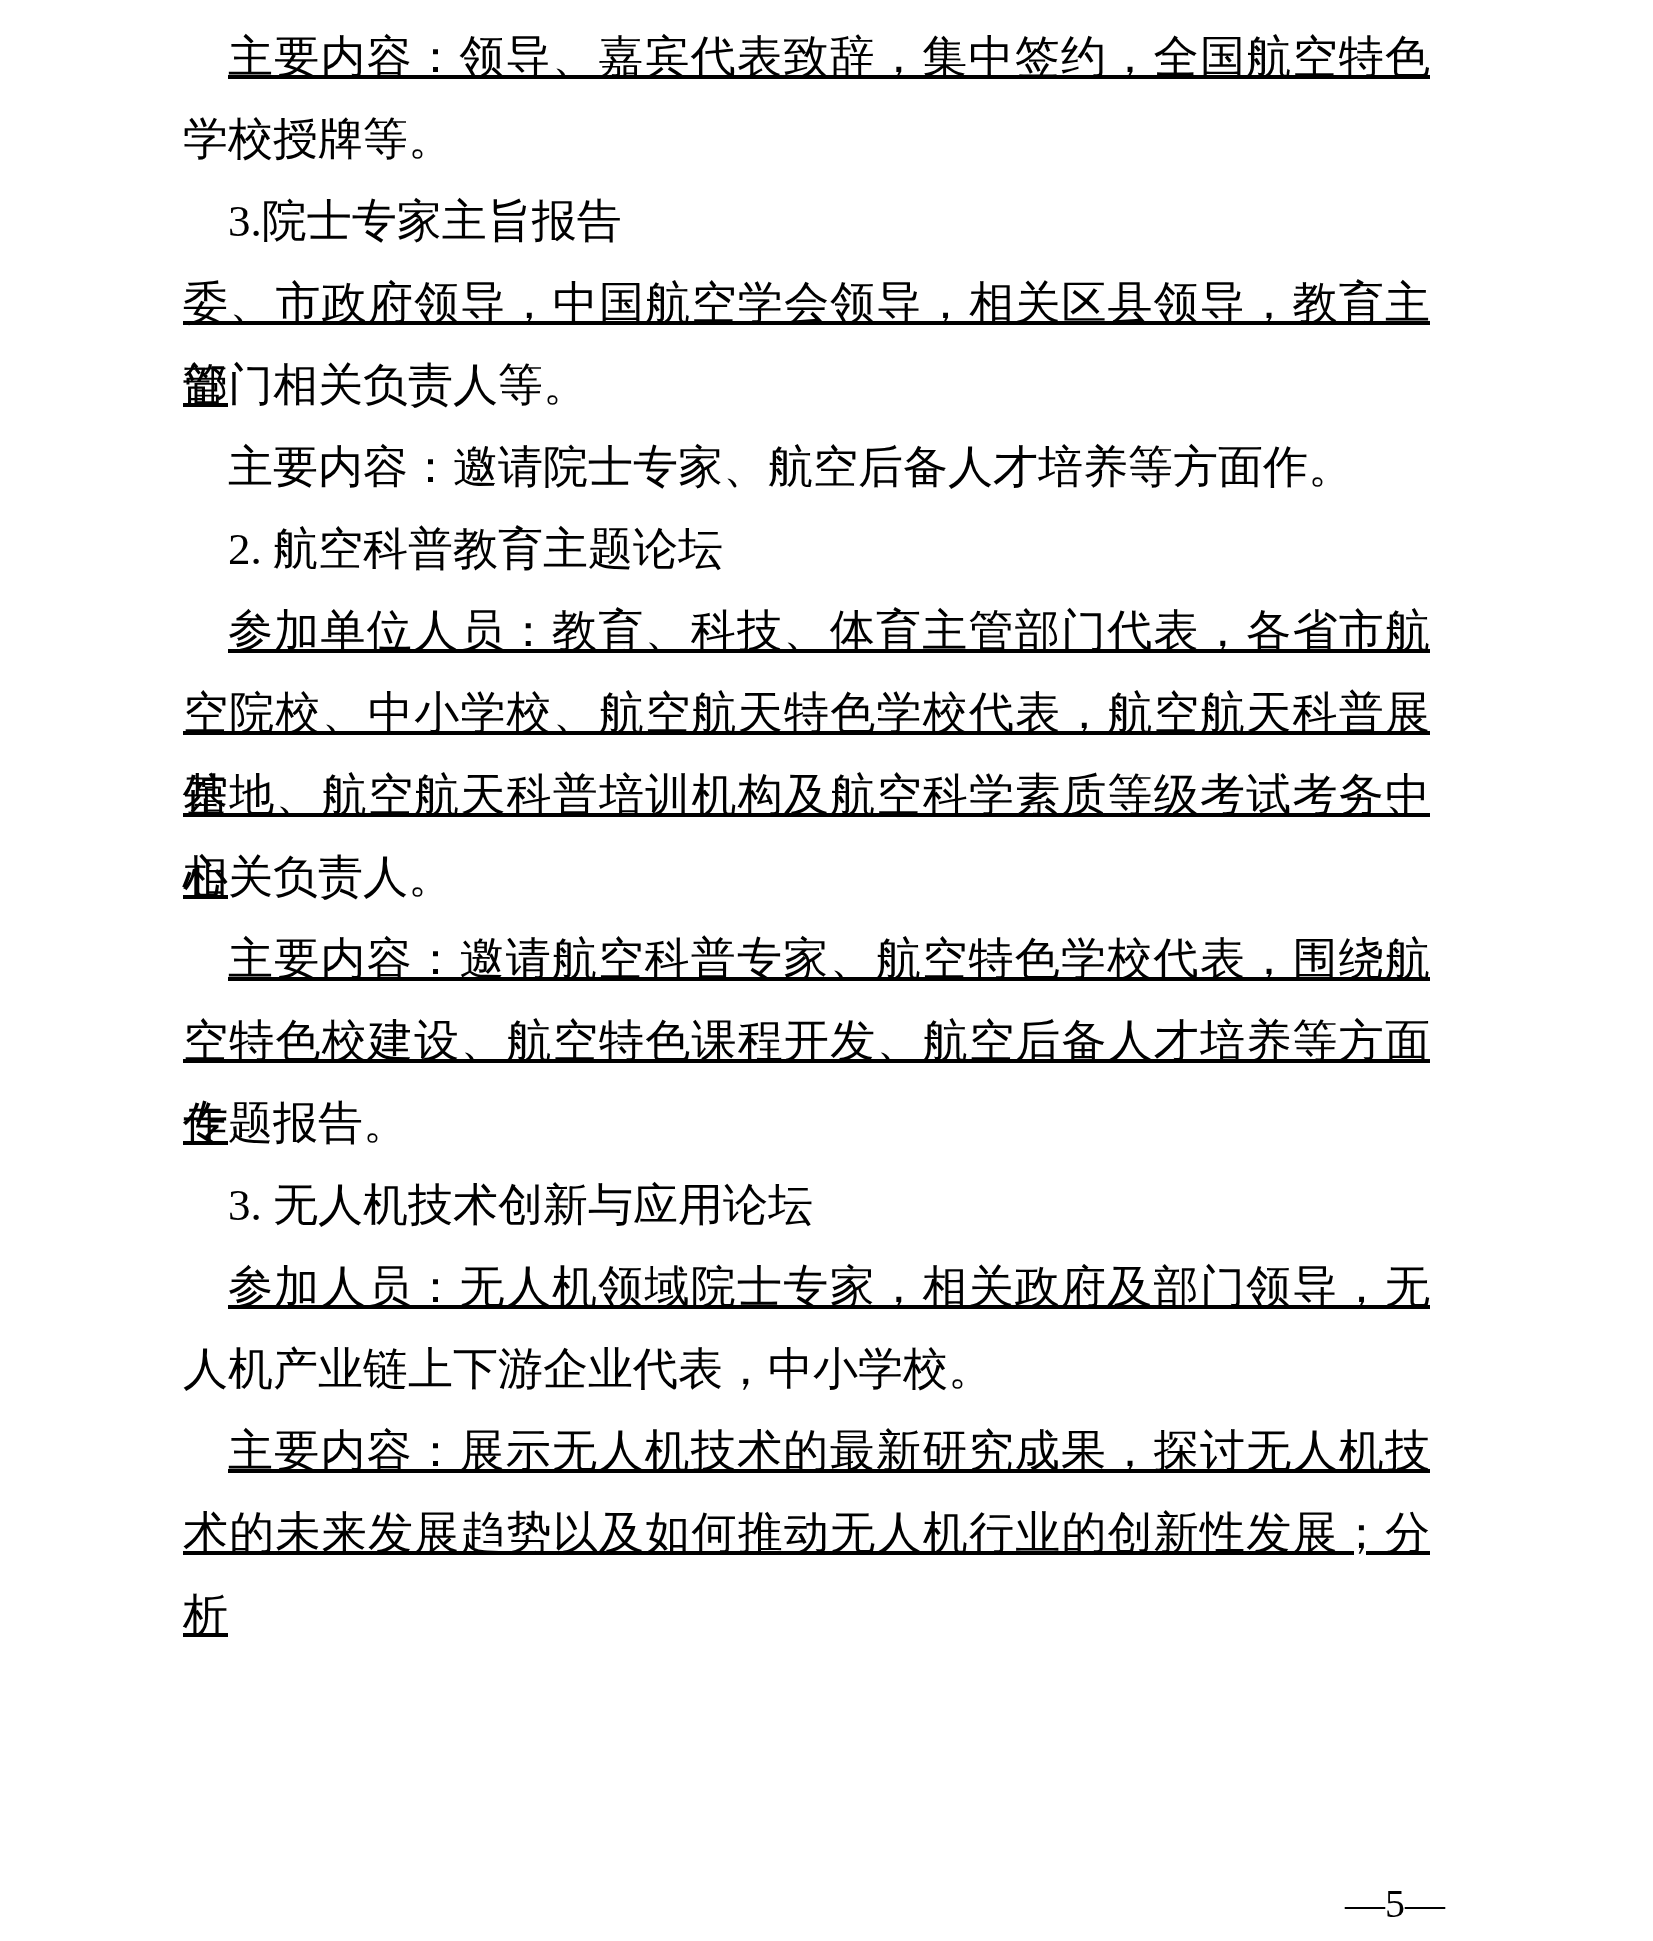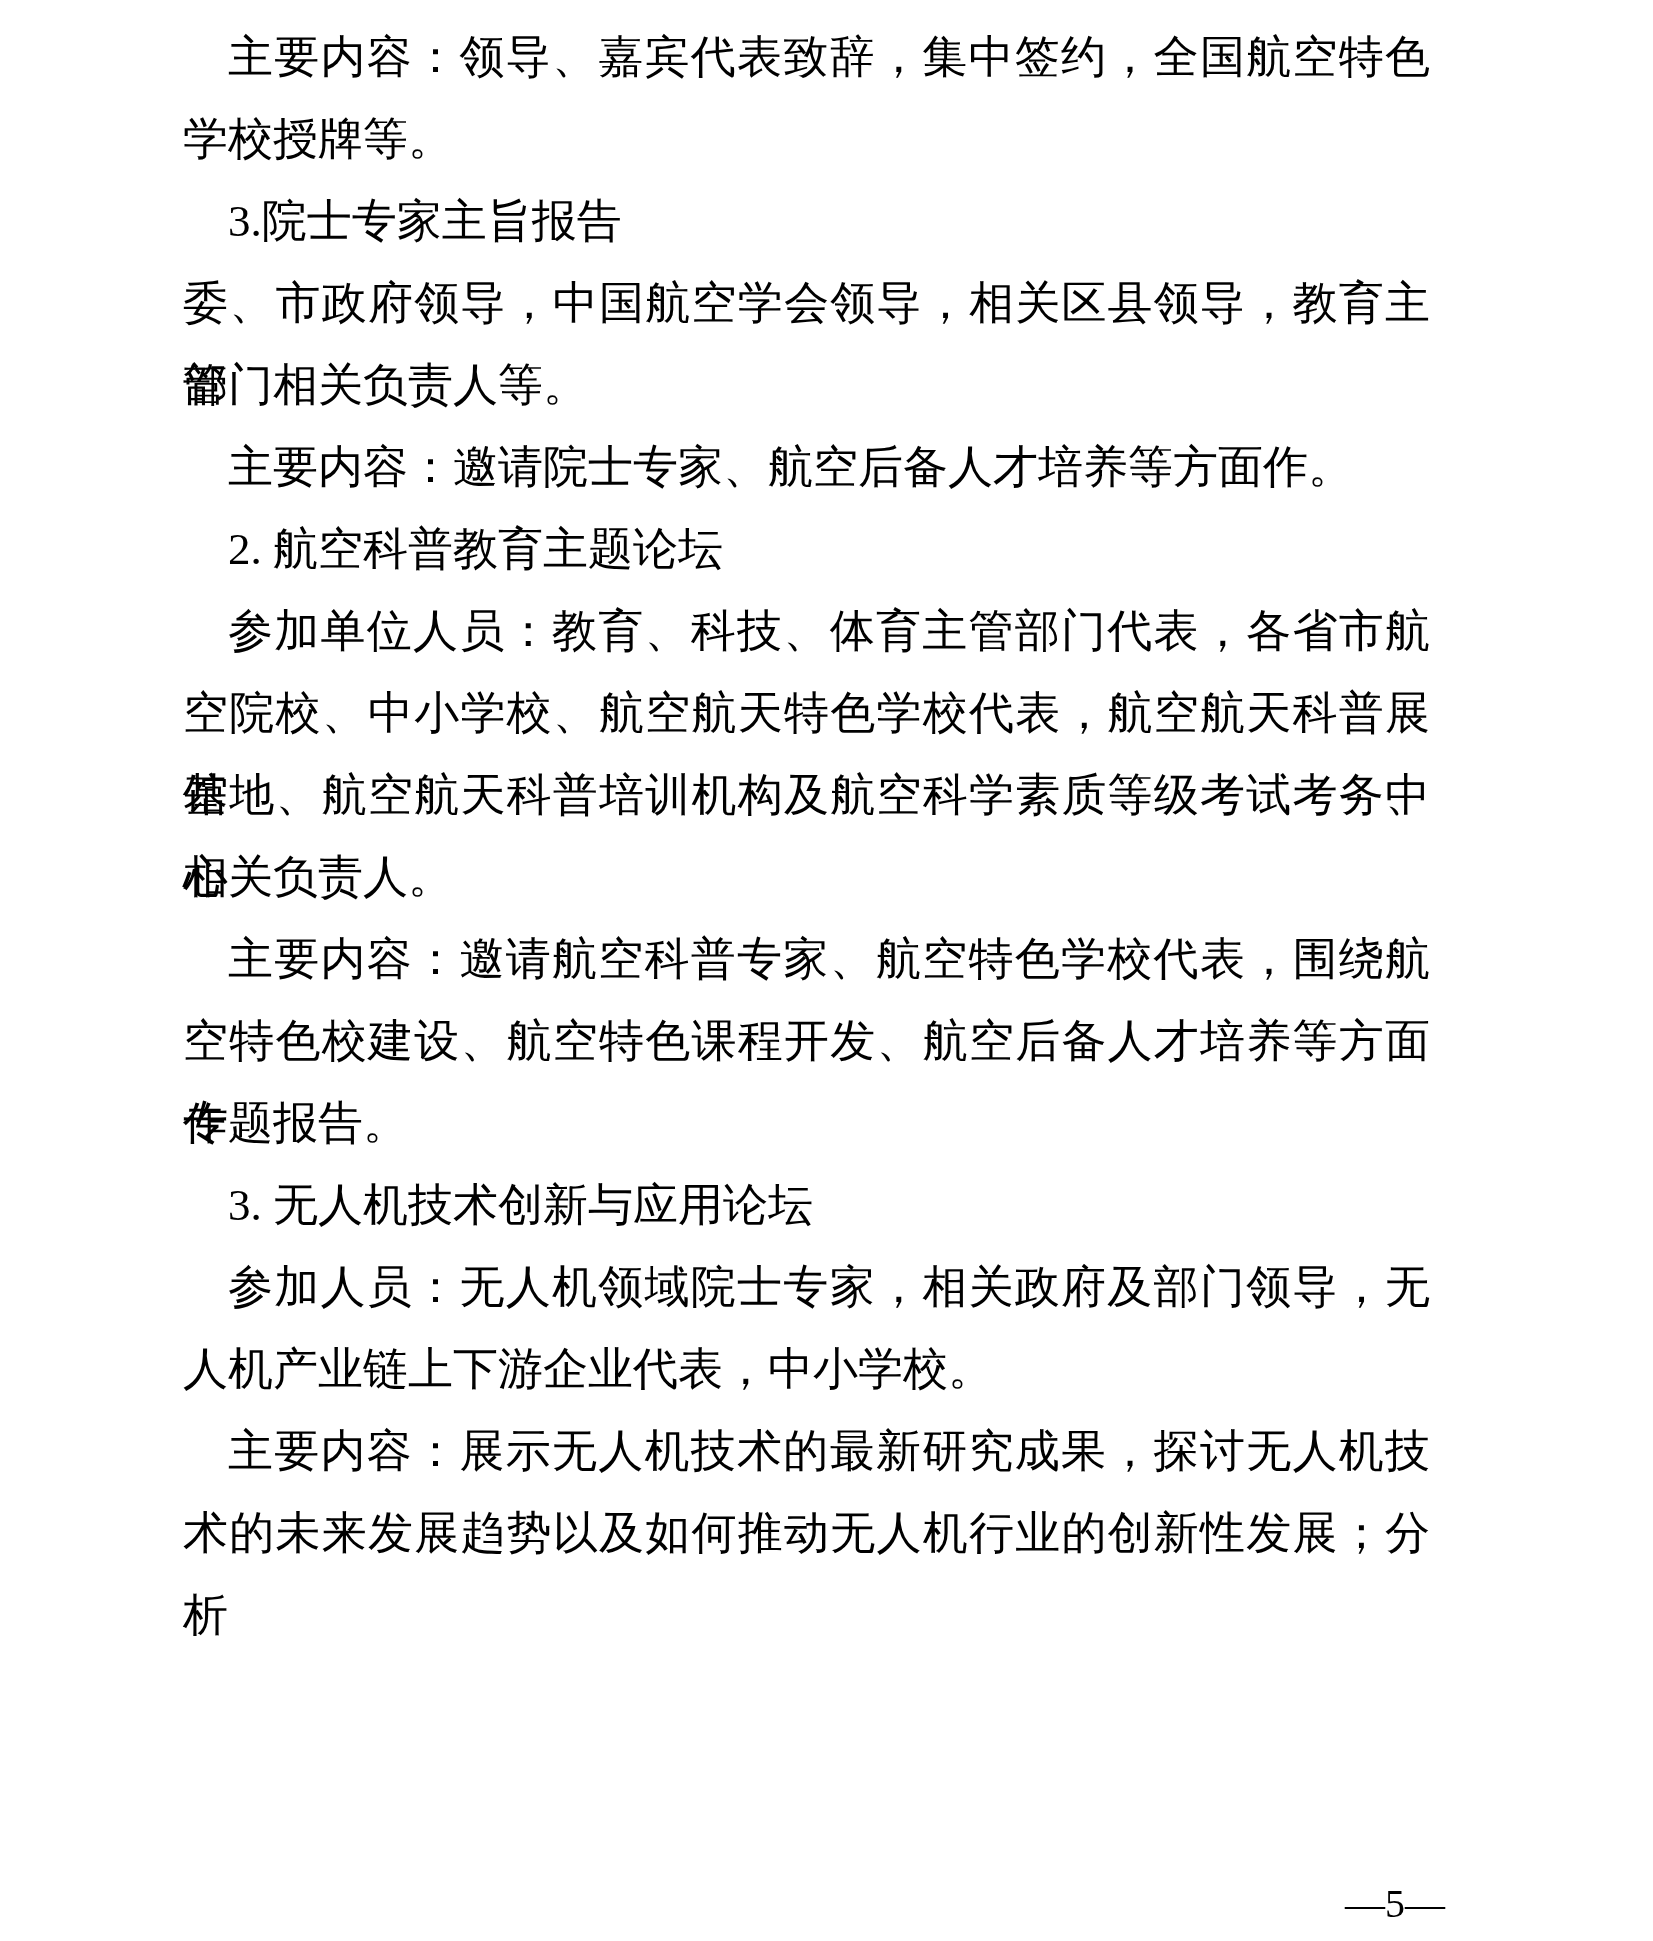--- a/index.html
+++ b/index.html
@@ -26,20 +26,21 @@
     height: 82px;
     line-height: 82px;
     font-size: 45px;
     text-align: justify;
     text-align-last: left;
     white-space: normal;
     overflow: visible;
   }
   .line.full {
     text-align-last: justify;
+    text-decoration: underline;
   }
   .line.indent {
     text-indent: 45px;
   }
   .line.heading {
     font-weight: 700;
   }
   .page-number {
     position: absolute;
     top: 1882px;

